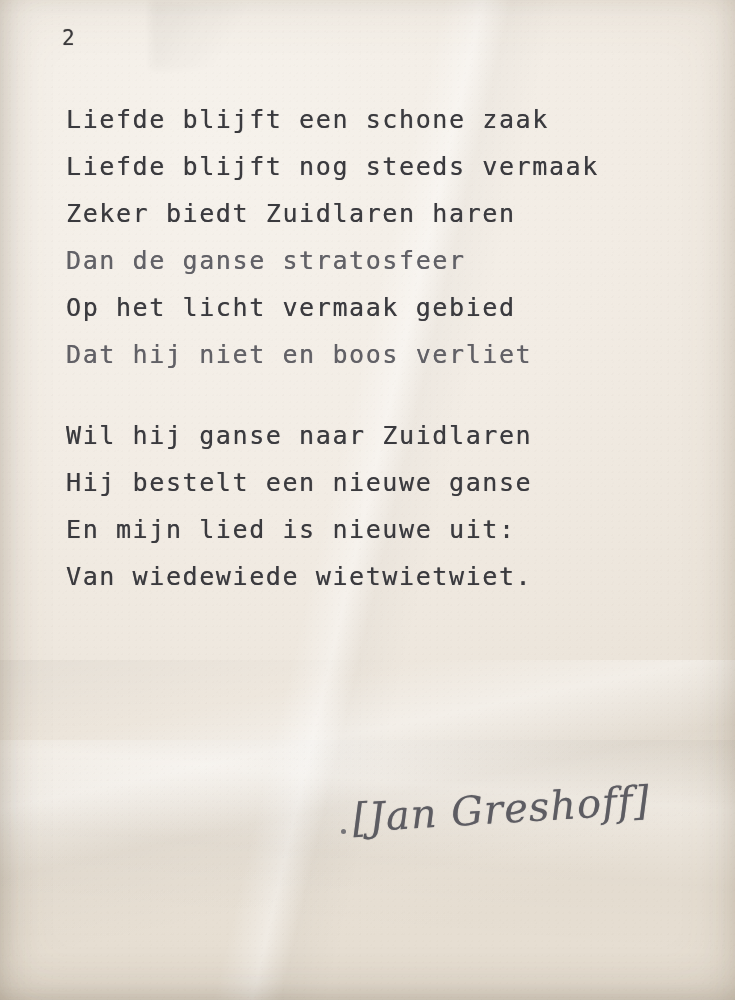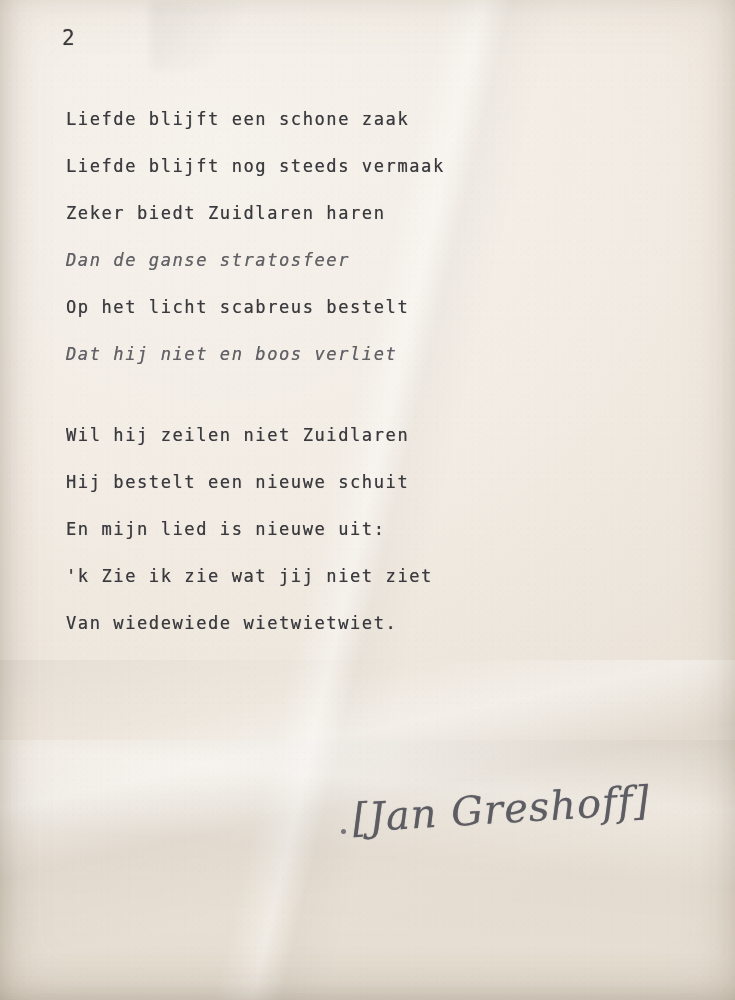--- a/index.html
+++ b/index.html
@@ -86,33 +86,32 @@
   }
 
   .poem {
     position: absolute;
     left: 66px;
     top: 96px;
     width: 620px;
   }
   .stanza { margin: 0 0 34px 0; }
   .line {
-    font-size: 17px;
+    font-size: 25px;
     line-height: 47px;
     color: #3a3a3e;
     letter-spacing: 1.6px;
     white-space: pre;
     text-shadow:
       0 0 0.6px rgba(55,55,60,0.55),
       0.4px 0.2px 0.8px rgba(70,70,78,0.25);
   }
   .line.faint {
     color: #55555c;
     opacity: .92;
-    font-style: italic;
   }
 
   
   .signature {
     position: absolute;
     left: 352px;
     top: 786px;
     font-family: "DejaVu Serif", serif;
     font-style: italic;
     font-size: 40px;
@@ -145,29 +144,28 @@
 
   <div class="page-number">2</div>
 
   <div class="poem">
 
     <div class="stanza">
       <div class="line">Liefde blijft een schone zaak</div>
       <div class="line">Liefde blijft nog steeds vermaak</div>
       <div class="line">Zeker biedt Zuidlaren haren</div>
       <div class="line faint">Dan de ganse stratosfeer</div>
-      <div class="line">Op het licht scabreus bestelt</div>
+      <div class="line">Op het licht vermaak gebied</div>
       <div class="line faint">Dat hij niet en boos verliet</div>
     </div>
 
     <div class="stanza">
-      <div class="line">Wil hij zeilen niet Zuidlaren</div>
-      <div class="line">Hij bestelt een nieuwe schuit</div>
+      <div class="line">Wil hij ganse naar Zuidlaren</div>
+      <div class="line">Hij bestelt een nieuwe ganse</div>
       <div class="line">En mijn lied is nieuwe uit:</div>
-      <div class="line">'k Zie ik zie wat jij niet ziet</div>
       <div class="line">Van wiedewiede wietwietwiet.</div>
     </div>
 
   </div>
 
   <div class="sig-dot"></div>
   <div class="signature">[Jan Greshoff]</div>
 
   <div class="grain"></div>
   <div class="edge-shade"></div>

